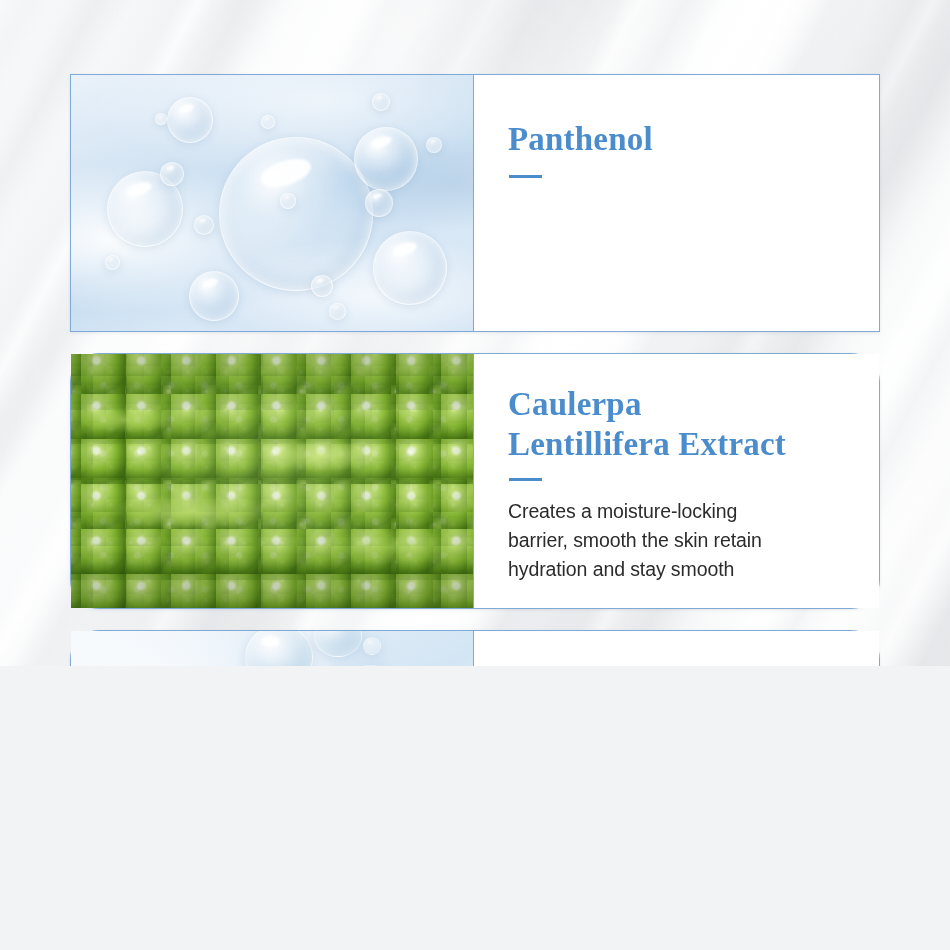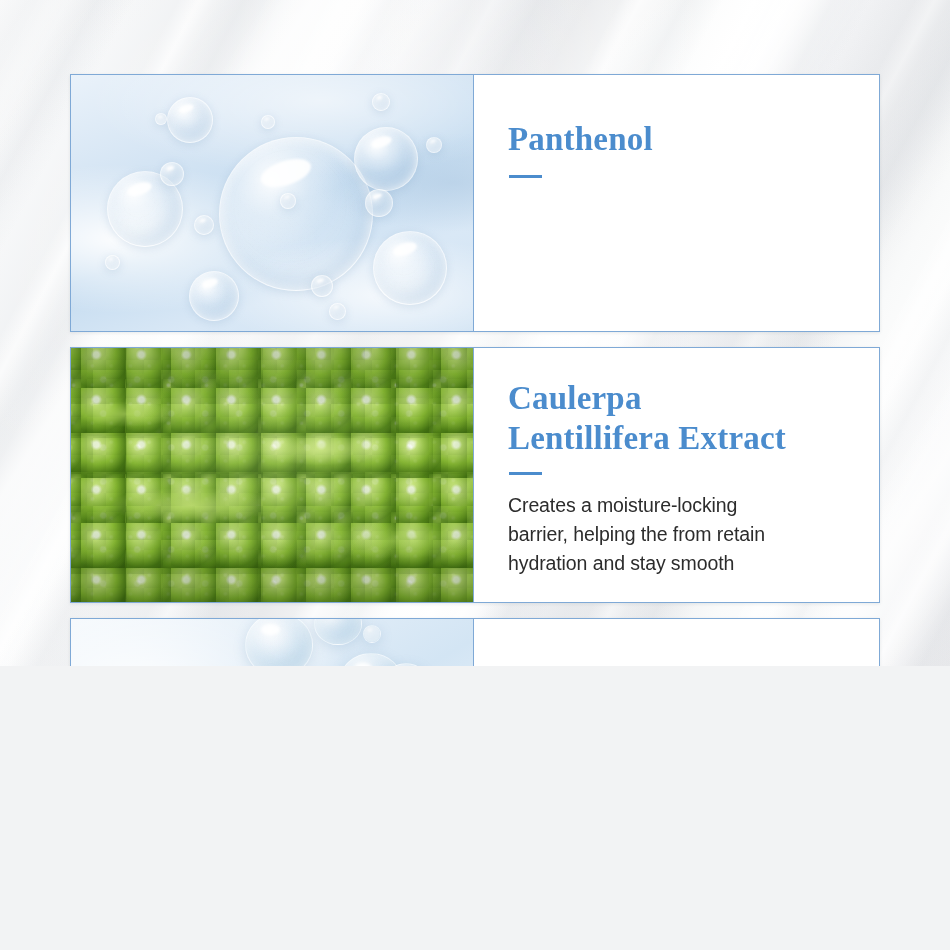--- a/index.html
+++ b/index.html
@@ -84,21 +84,21 @@
   }
   .card {
     position: relative;
     display: flex;
     width: 810px;
     box-sizing: border-box;
     border: 1px solid #7fa9d6;
     background: #ffffff;
     box-shadow: 0 1px 3px rgba(120,130,145,.16);
   }
-  .card + .card { margin-top: 15px; }
+  .card + .card { margin-top: 21px; border-radius: 29px; }
   .card-1 { height: 258px; }
   .card-2 { height: 256px; }
   .card-3 { height: 256px; }
 
   .media {
     position: relative;
     width: 402px;
     flex: 0 0 402px;
     overflow: hidden;
     border-right: 1px solid #7fa9d6;
@@ -298,21 +298,21 @@
         <div class="grapes"></div>
         <div class="grapes2"></div>
         <div class="strands"></div>
         <div class="shade"></div>
       </div>
       <div class="body">
         <h2 class="title">Caulerpa
 Lentillifera Extract</h2>
         <div class="rule"></div>
         <p class="desc">Creates a moisture-locking
-barrier, helping the from retain
+barrier, smooth the skin retain
 hydration and stay smooth</p>
       </div>
     </div>
 
     <div class="card card-3">
       <div class="media m3">
         <div class="glow"></div>
         <div class="bond" style="left:205px;top:48px;width:14px;height:34px;"></div>
         <div class="bond" style="left:150px;top:132px;width:46px;height:13px;transform:rotate(-14deg);"></div>
         <div class="bond" style="left:252px;top:92px;width:42px;height:13px;transform:rotate(10deg);"></div>

